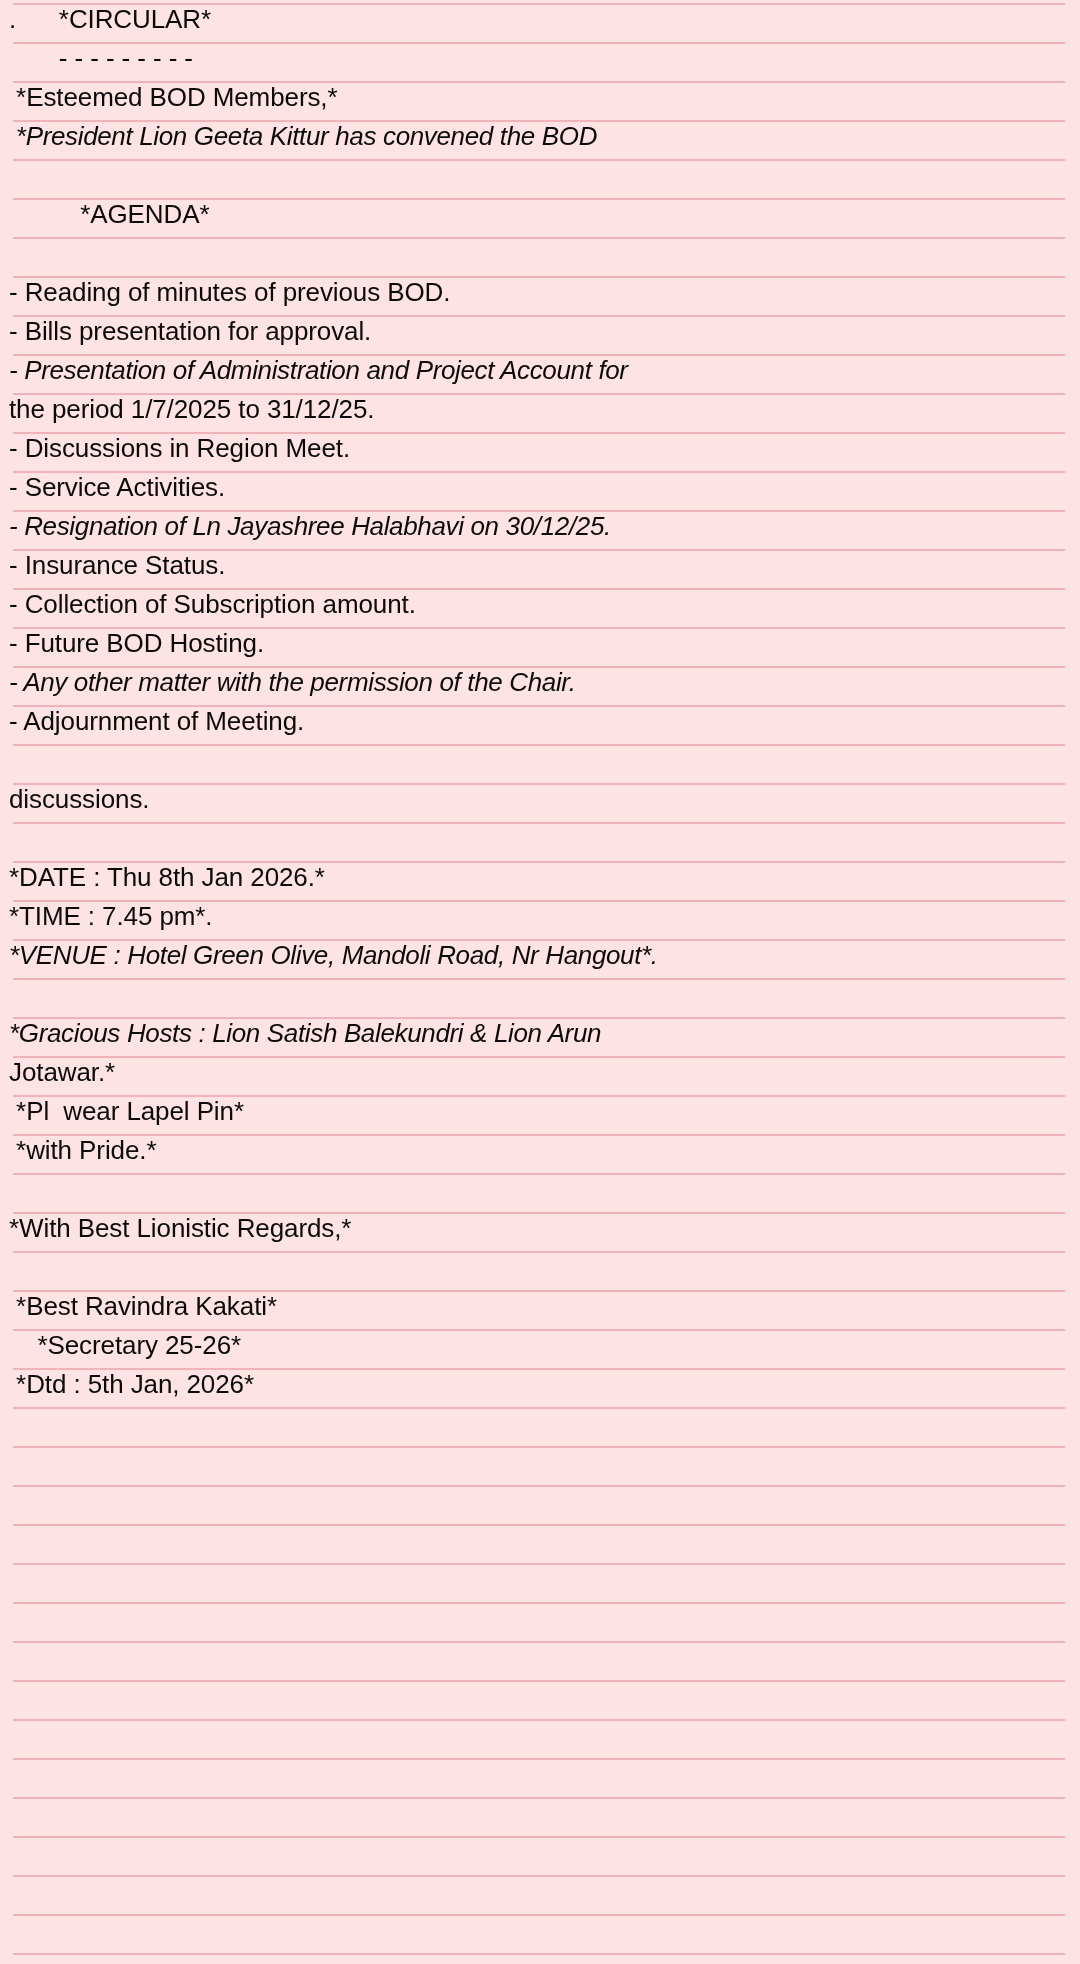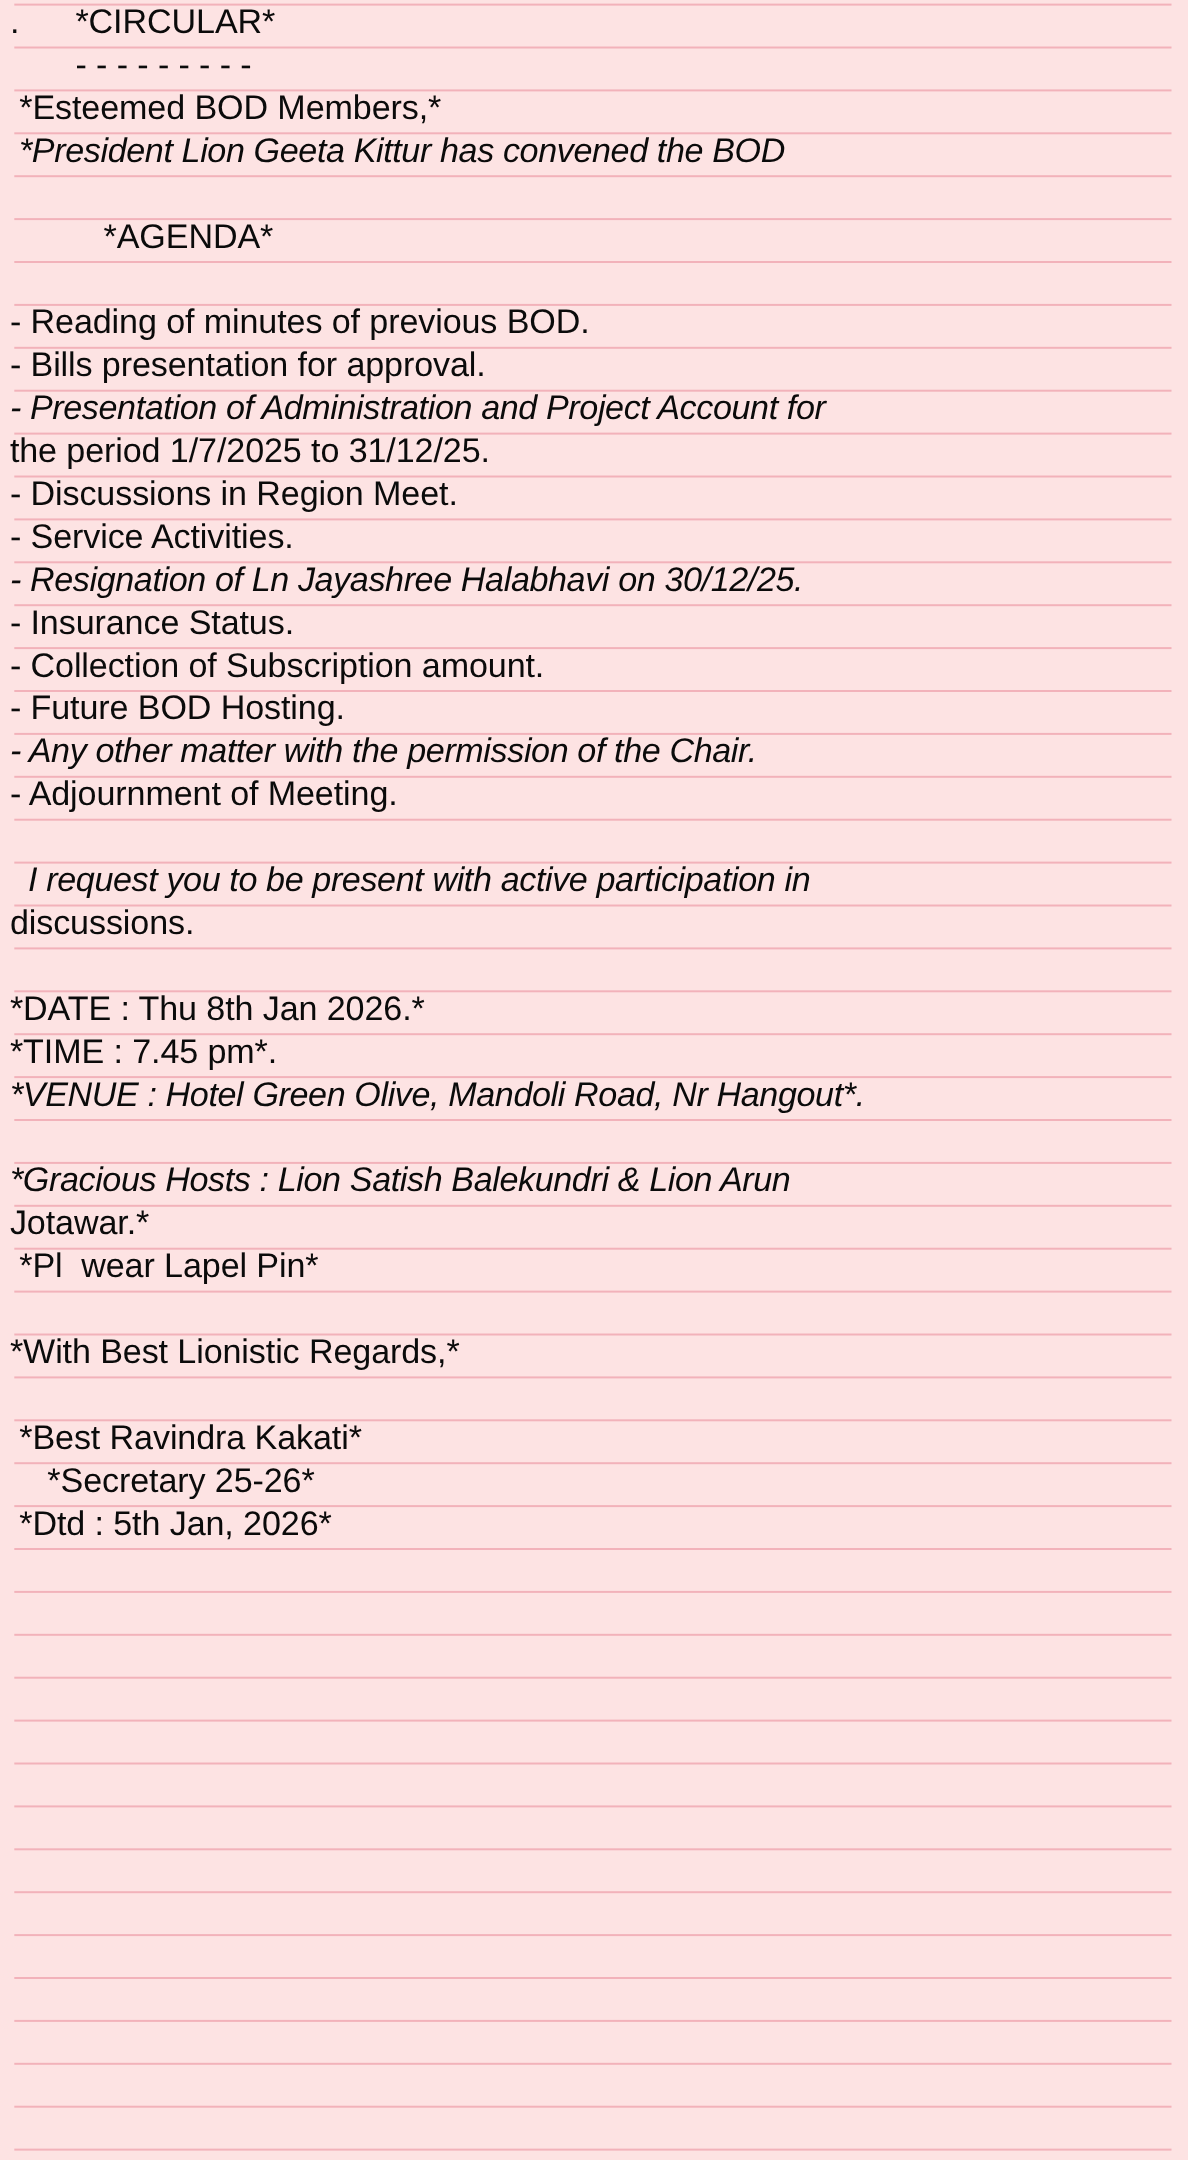--- a/index.html
+++ b/index.html
@@ -44,21 +44,21 @@
     left: 0;
     top: 0;
     width: 1080px;
     padding: 0 6px 0 9px;
     box-sizing: border-box;
   }
 
   .line {
     height: 39px;
     line-height: 39px;
-    font-size: 31px;
+    font-size: 26px;
     color: #0b0b0b;
     white-space: pre;
     letter-spacing: -0.1px;
     overflow: visible;
   }
 
   .line.blank {
     color: transparent;
   }
 
@@ -83,30 +83,30 @@
       <div class="line">the period 1/7/2025 to 31/12/25.</div>
       <div class="line">- Discussions in Region Meet.</div>
       <div class="line">- Service Activities.</div>
       <div class="line tight">- Resignation of Ln Jayashree Halabhavi on 30/12/25.</div>
       <div class="line">- Insurance Status.</div>
       <div class="line">- Collection of Subscription amount.</div>
       <div class="line">- Future BOD Hosting.</div>
       <div class="line tight">- Any other matter with the permission of the Chair.</div>
       <div class="line">- Adjournment of Meeting.</div>
       <div class="line blank"></div>
-      <div class="line tight">  I request you to be present with active participation in</div>
       <div class="line">discussions.</div>
       <div class="line blank"></div>
       <div class="line">*DATE : Thu 8th Jan 2026.*</div>
       <div class="line">*TIME : 7.45 pm*.</div>
       <div class="line tight">*VENUE : Hotel Green Olive, Mandoli Road, Nr Hangout*.</div>
       <div class="line blank"></div>
       <div class="line tight">*Gracious Hosts : Lion Satish Balekundri &amp; Lion Arun</div>
       <div class="line">Jotawar.*</div>
       <div class="line"> *Pl  wear Lapel Pin*</div>
+      <div class="line"> *with Pride.*</div>
       <div class="line blank"></div>
       <div class="line">*With Best Lionistic Regards,*</div>
       <div class="line blank"></div>
       <div class="line"> *Best Ravindra Kakati*</div>
       <div class="line">    *Secretary 25-26*</div>
       <div class="line"> *Dtd : 5th Jan, 2026*</div>
     </div>
 </div>
 
 </body></html>

